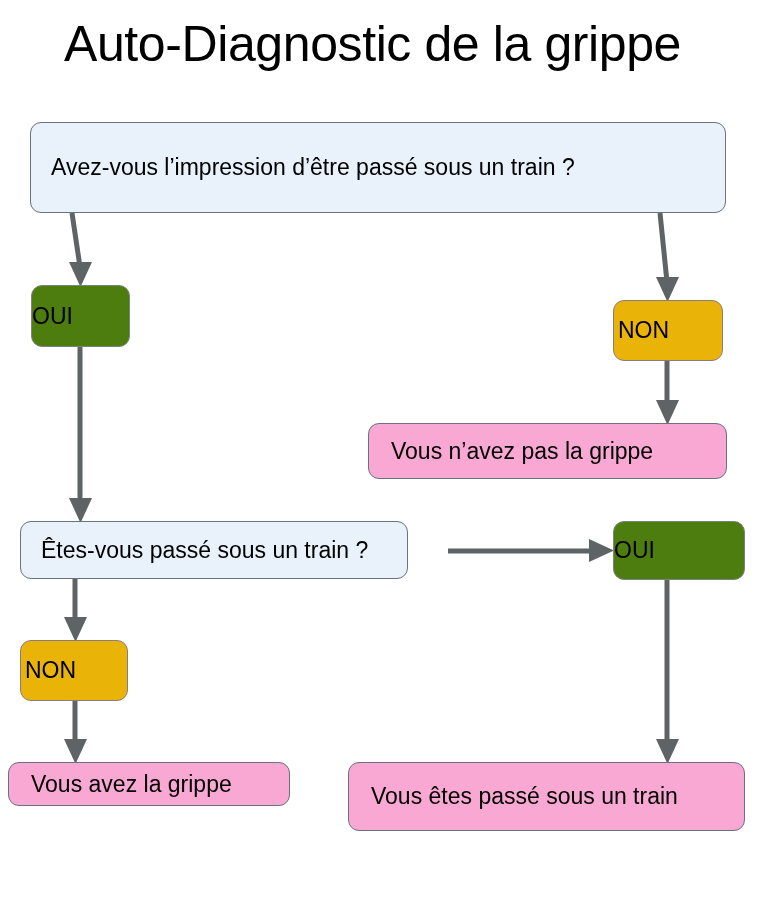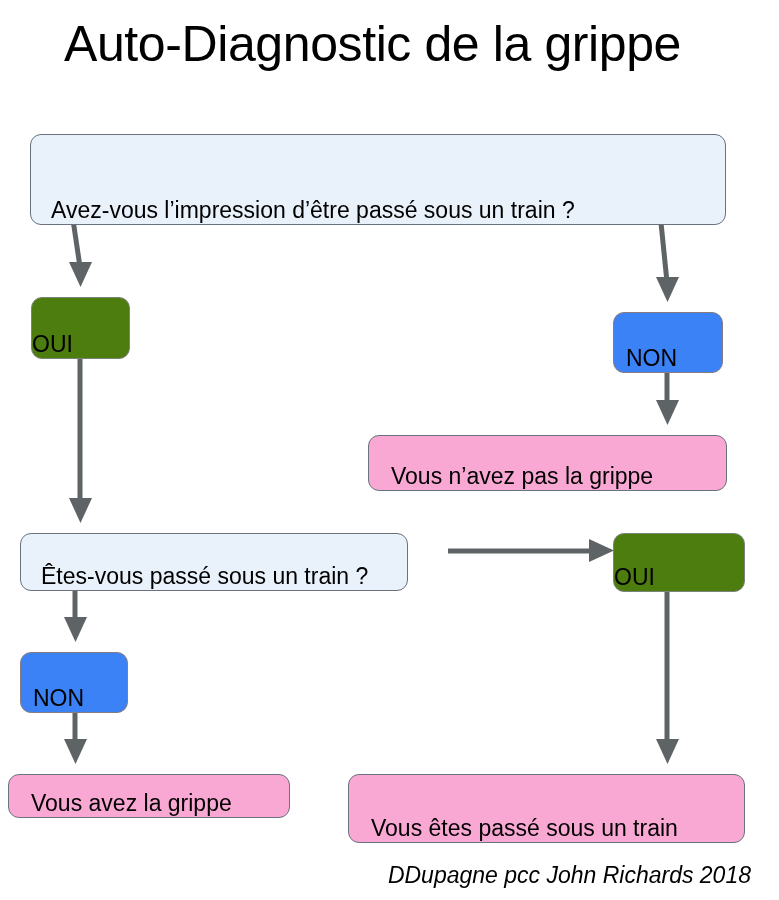--- a/index.html
+++ b/index.html
@@ -39,26 +39,25 @@
     white-space: nowrap;
   }
 
   
   .node {
     position: absolute;
     box-sizing: border-box;
     border-radius: 11px;
     border: 1.6px solid #6b7280;
     display: flex;
-    align-items: flex-end;
+    align-items: center;
     font-family: "Liberation Sans", sans-serif;
     font-weight: 400;
     color: #000000;
     background: #e9f1fb;
-    margin-top: 12px;
   }
   .node .node-label {
     display: block;
     width: 100%;
     white-space: nowrap;
   }
 
   .node.question {
     background: #e9f1fb;
     border-color: #69727e;
@@ -72,25 +71,25 @@
     font-size: 23px;
   }
   .node.yes {
     background: #4d7c0f;
     border-color: #7b837a;
     font-size: 23px;
     justify-content: center;
     padding-left: 0;
   }
   .node.no {
-    background: #3b82f6;
+    background: #eab308;
     border-color: #8a7b7e;
     font-size: 23px;
     justify-content: center;
-    padding-left: 12px;
+    padding-left: 4px;
   }
 
   
   #node-q1      { left: 30px;  top: 122px; width: 696px; height: 91px; }
   #node-yes-1   { left: 31px;  top: 285px; width: 99px;  height: 62px; }
   #node-no-1    { left: 613px; top: 300px; width: 110px; height: 61px; }
   #node-no-flu  { left: 368px; top: 423px; width: 359px; height: 56px; }
   #node-q2      { left: 20px;   top: 521px; width: 388px; height: 58px; }
   #node-yes-2   { left: 613px; top: 521px; width: 132px; height: 59px; }
   #node-no-2    { left: 20px;  top: 640px; width: 108px; height: 61px; }
@@ -205,15 +204,14 @@
   </div>
 
   <div class="node result" id="node-has-flu">
     <span class="node-label">Vous avez la grippe</span>
   </div>
 
   <div class="node result" id="node-train">
     <span class="node-label">Vous êtes passé sous un train</span>
   </div>
 
-  <div class="credit">DDupagne pcc John Richards 2018</div>
 
 </div>
 
 </body></html>

